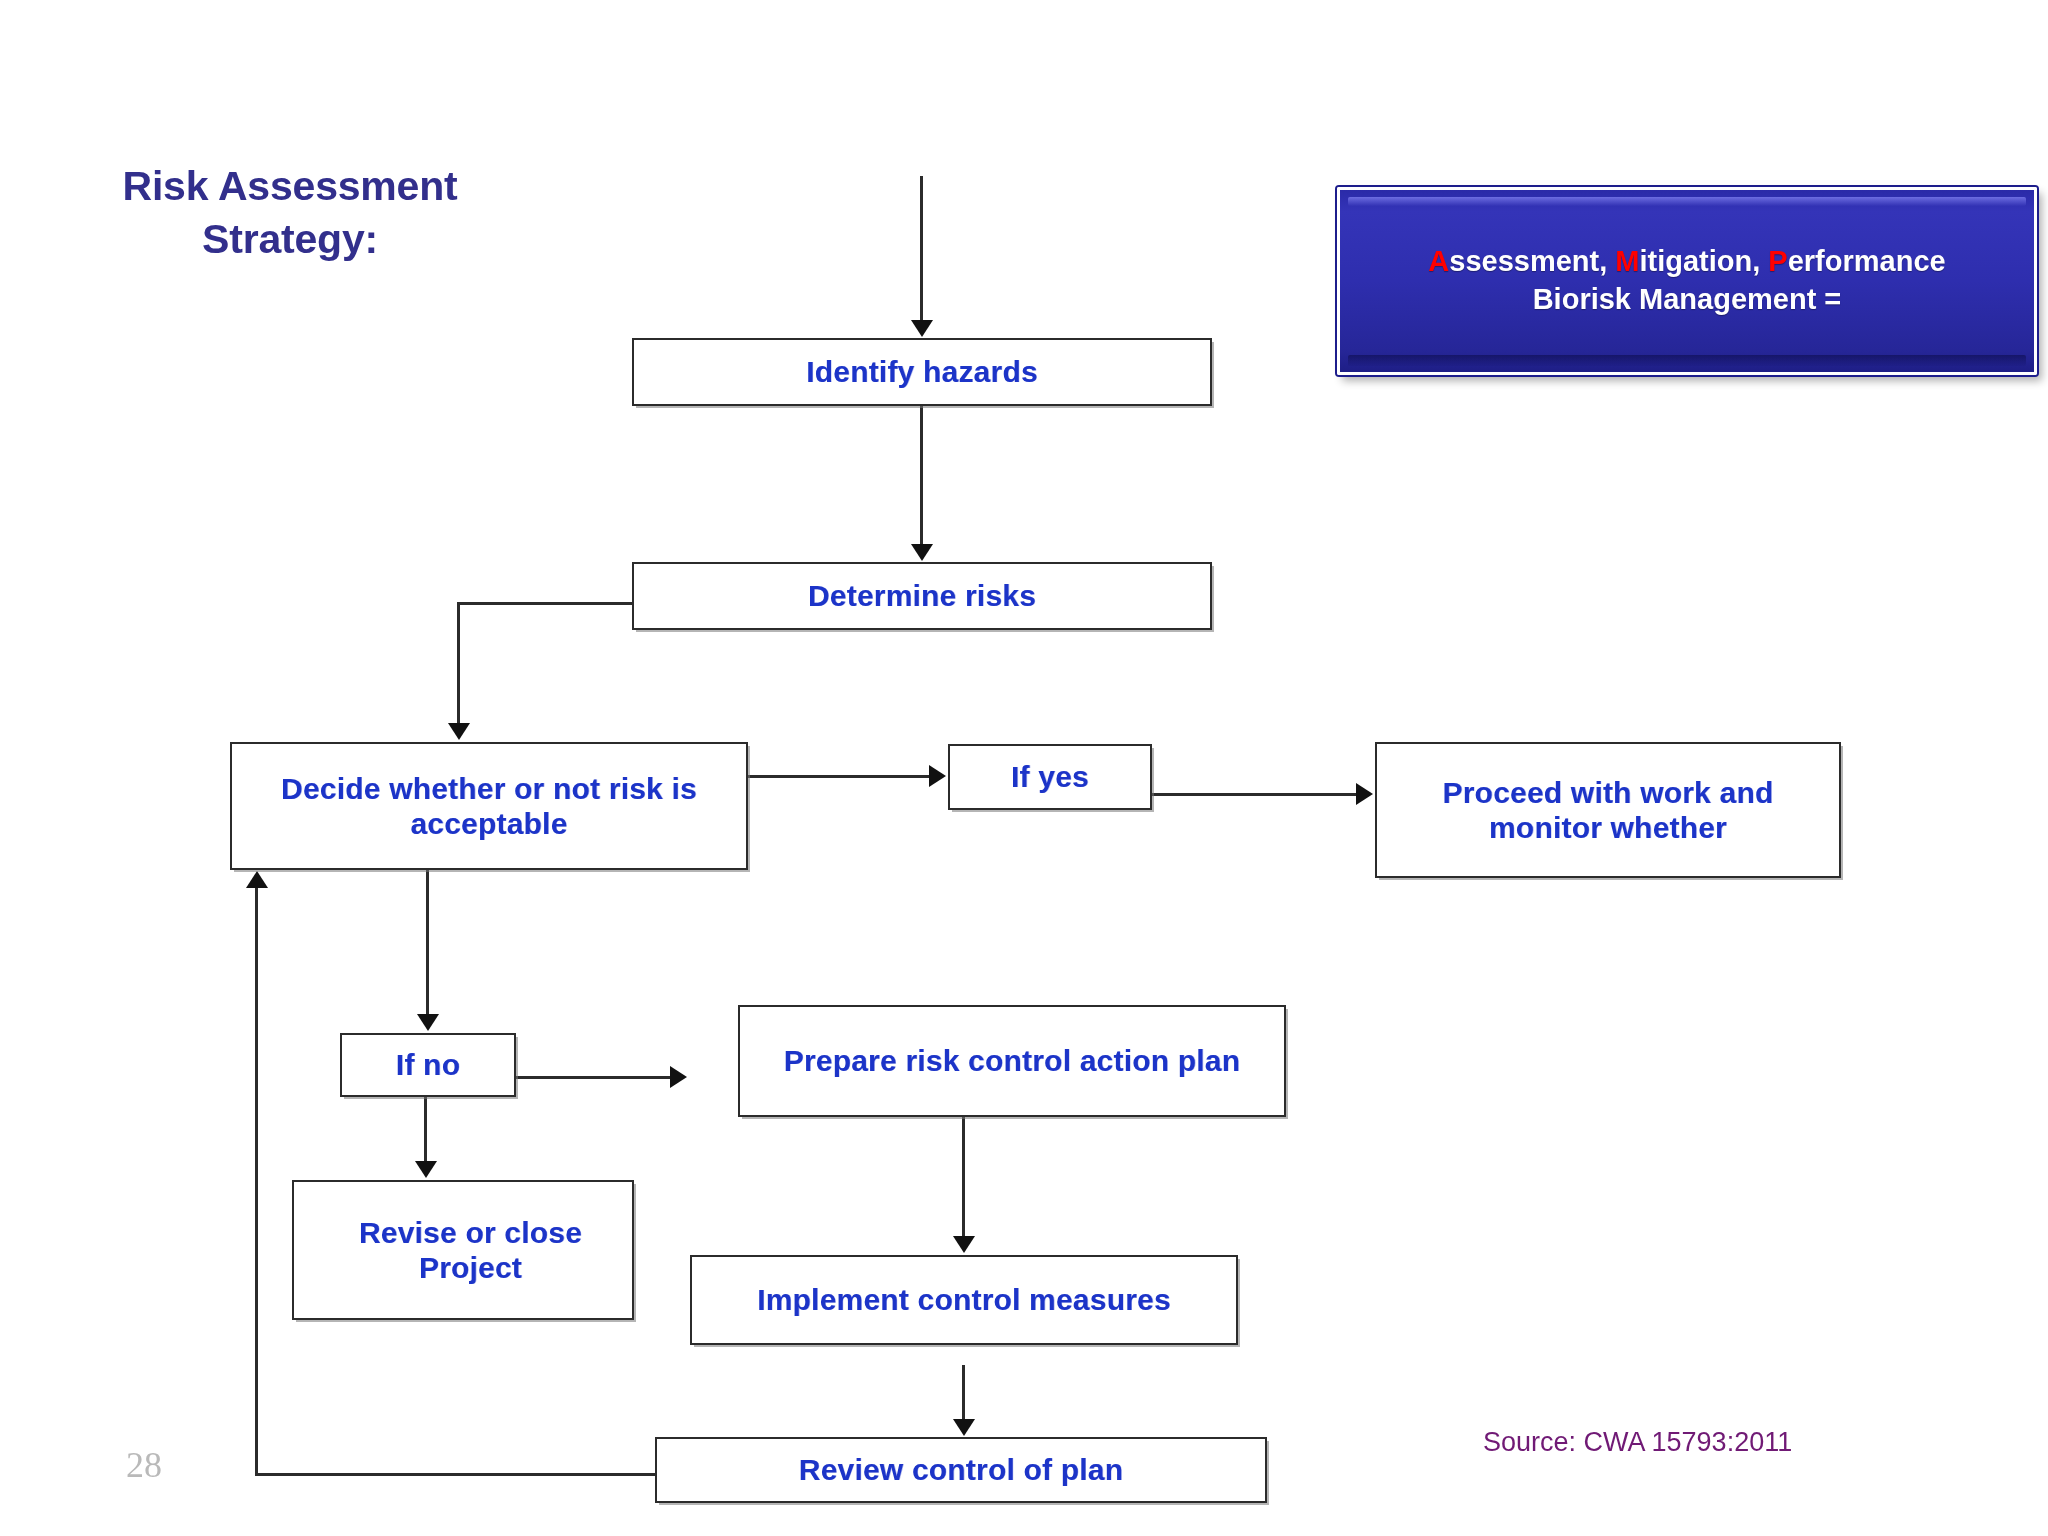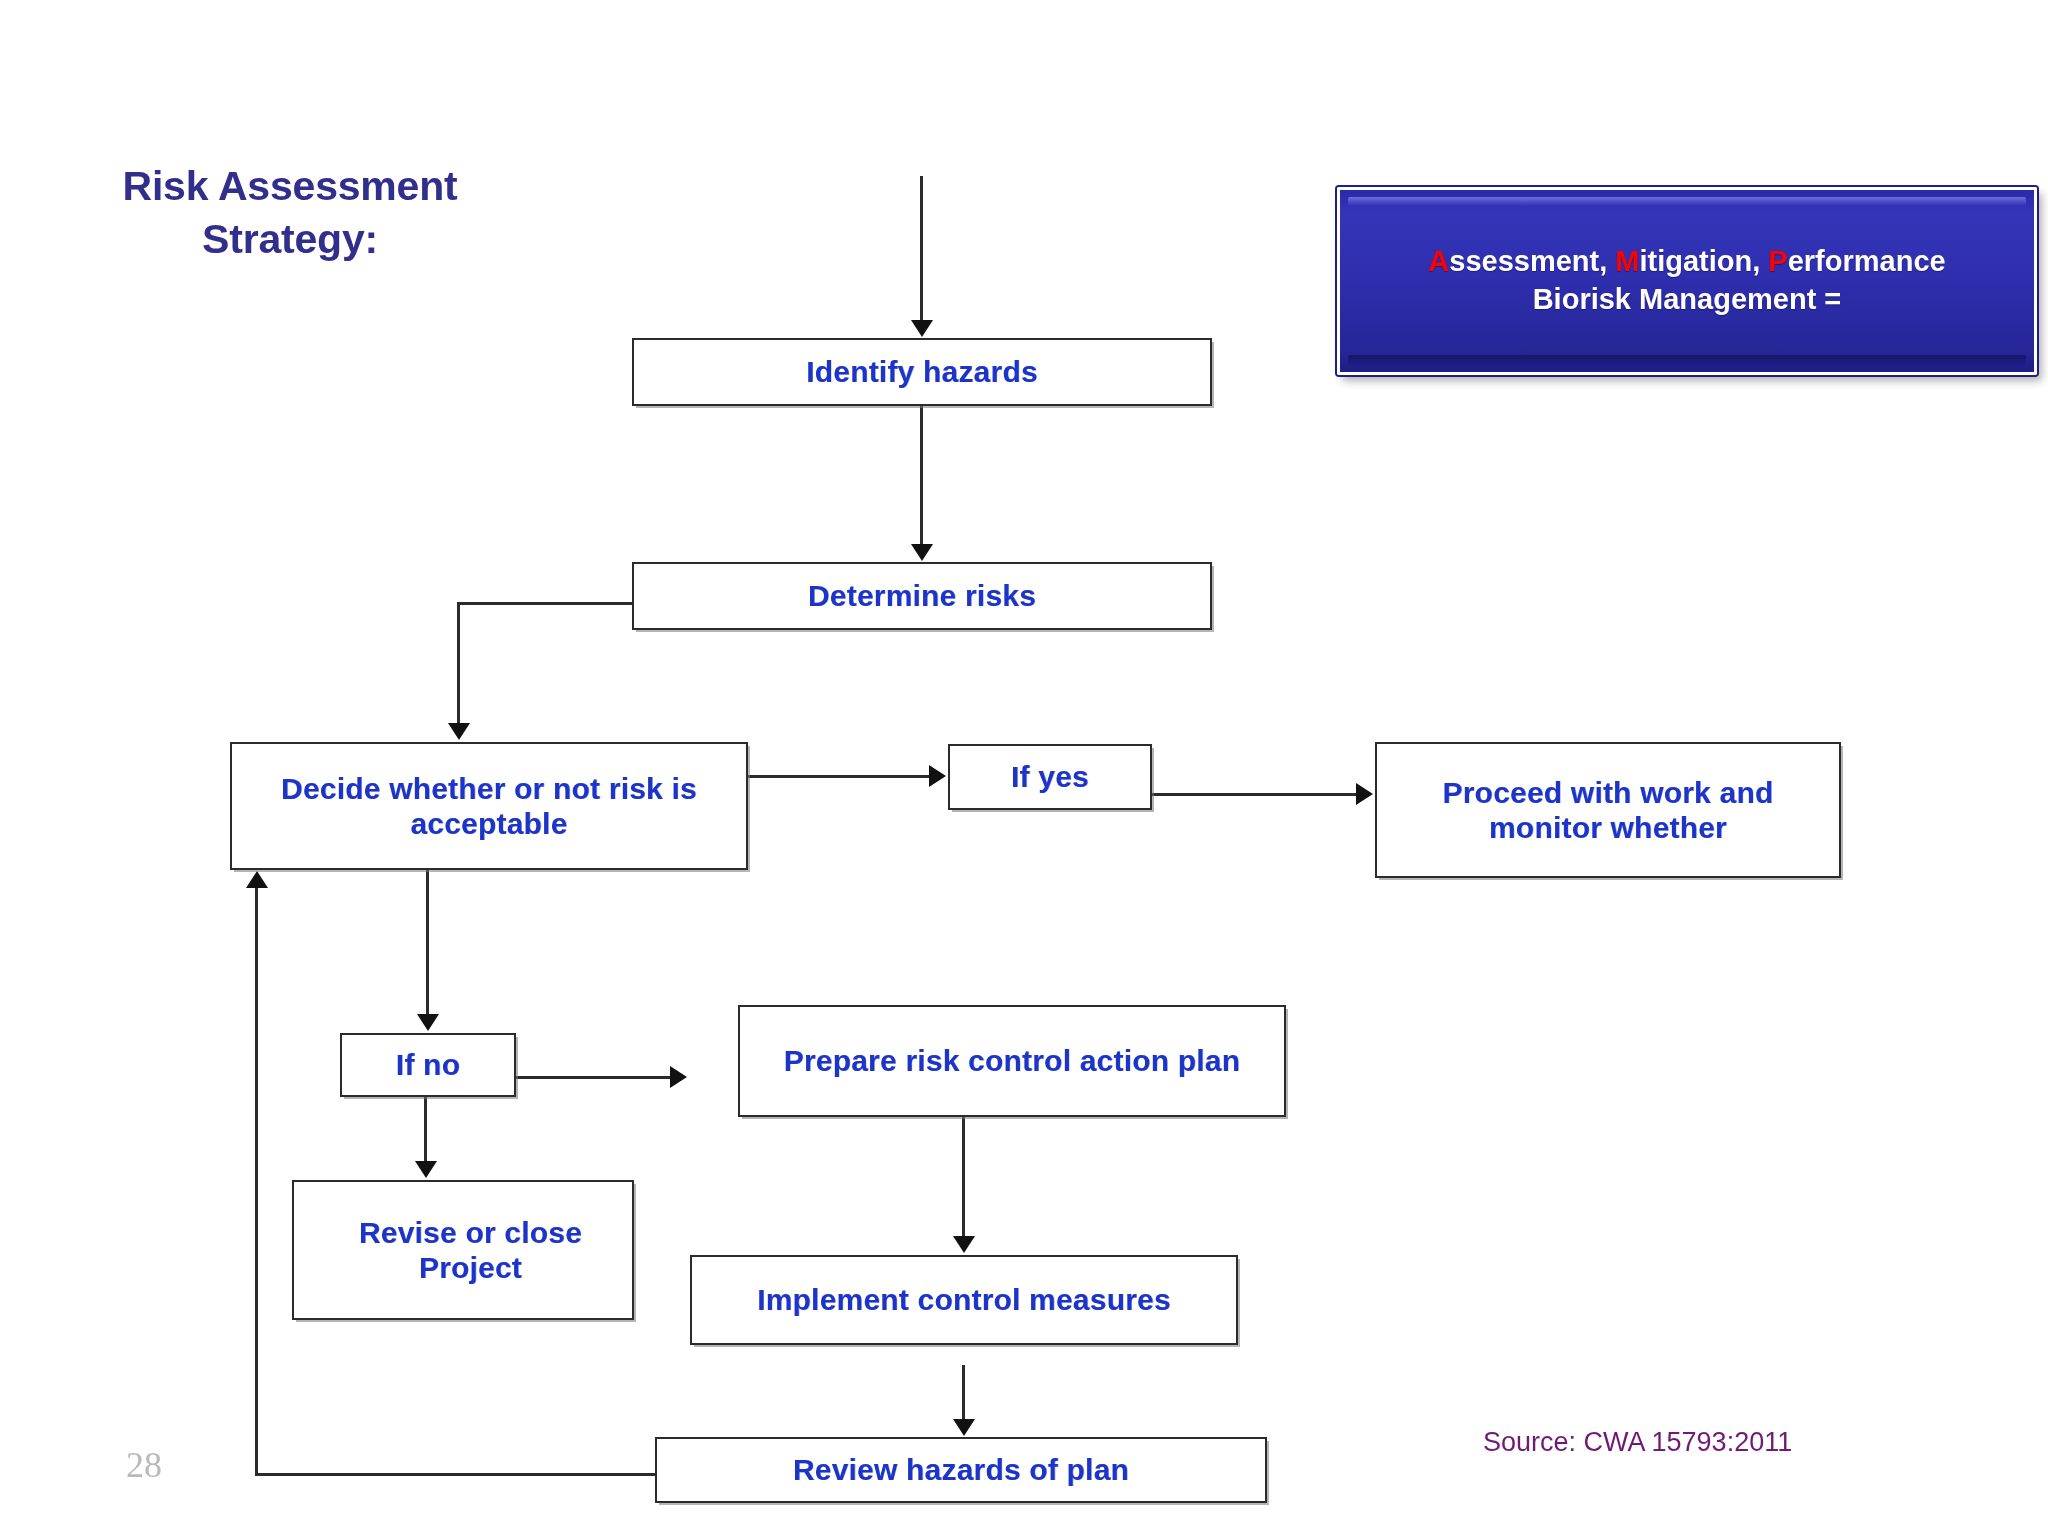--- a/index.html
+++ b/index.html
@@ -213,18 +213,18 @@
 
   <div class="node" id="node-identify">Identify hazards</div>
   <div class="node" id="node-determine">Determine risks</div>
   <div class="node" id="node-decide">Decide whether or not risk is acceptable</div>
   <div class="node" id="node-ifyes">If yes</div>
   <div class="node" id="node-proceed">Proceed with work and monitor whether</div>
   <div class="node" id="node-ifno">If no</div>
   <div class="node" id="node-prepare">Prepare risk control action plan</div>
   <div class="node" id="node-revise">Revise or close Project</div>
   <div class="node" id="node-implement">Implement control measures</div>
-  <div class="node" id="node-review">Review hazards of plan</div>
+  <div class="node" id="node-review">Review control of plan</div>
 
 </div>
 
 <div id="page-number">28</div>
 <div id="source-note">Source: CWA 15793:2011</div>
 
 </body></html>

